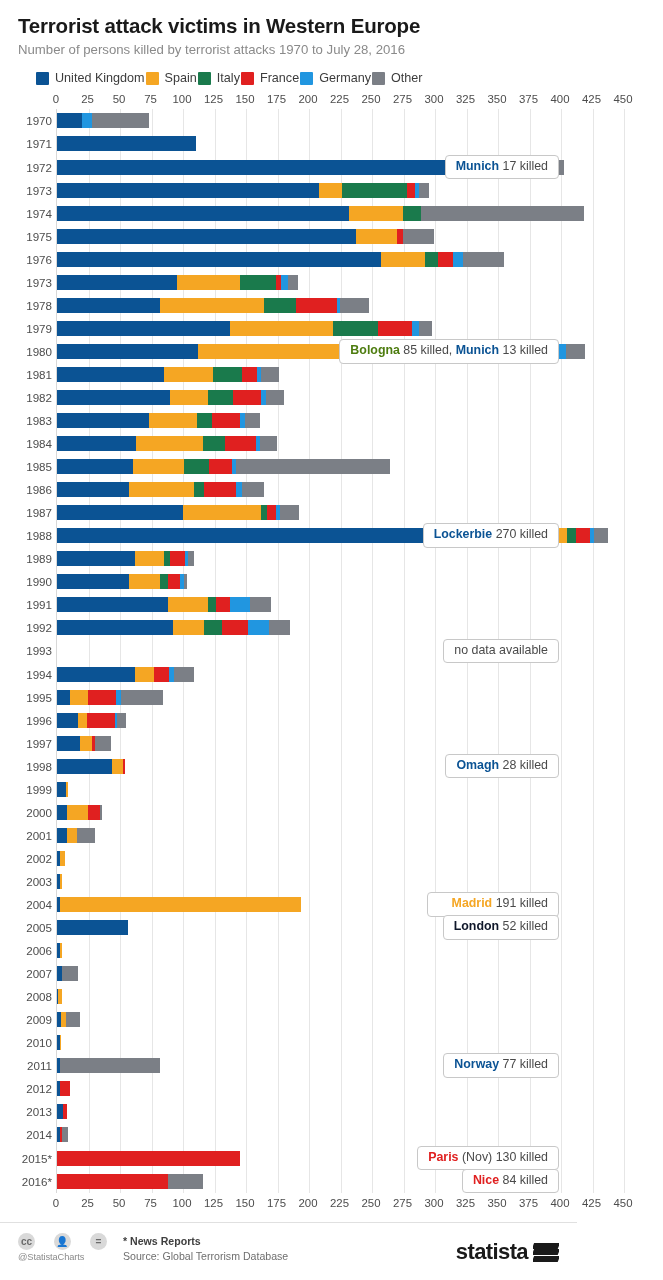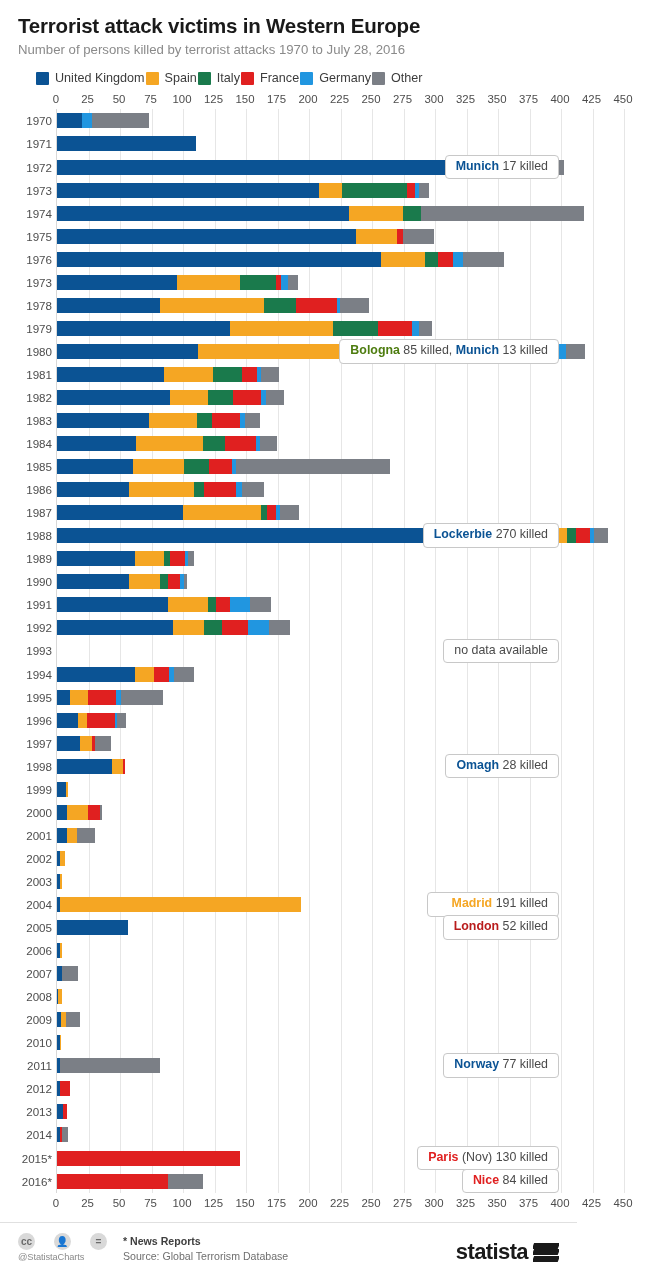--- a/index.html
+++ b/index.html
@@ -715,21 +715,21 @@
               <div class="seg" style="width: 35.28px; background: rgb(123, 127, 134);"></div>
             </div>
           </div>
         </div>
     <div class="callout" style="top: 45.1px; right: -22px;"><span style="color: rgb(11, 83, 148); font-weight: bold;">Munich</span><span style="color: rgb(74, 74, 74);"> 17 killed</span></div>
         <div class="callout" style="top: 229.5px; right: -22px;"><span style="color: #4d7c0f; font-weight: bold;">Bologna</span><span style="color: rgb(74, 74, 74);"> 85 killed, </span><span style="color: rgb(11, 83, 148); font-weight: bold;">Munich</span><span style="color: rgb(74, 74, 74);"> 13 killed</span></div>
         <div class="callout" style="top: 413.9px; right: -22px;"><span style="color: rgb(11, 83, 148); font-weight: bold;">Lockerbie</span><span style="color: rgb(74, 74, 74);"> 270 killed</span></div>
         <div class="callout" style="top: 529.15px; right: -22px;"><span style="color: rgb(74, 74, 74);">no data available</span></div>
         <div class="callout" style="top: 644.4px; right: -22px;"><span style="color: rgb(11, 83, 148); font-weight: bold;">Omagh</span><span style="color: rgb(74, 74, 74);"> 28 killed</span></div>
         <div class="callout" style="top: 782.7px; right: -22px; padding-left: 24px;"><span style="color: rgb(245, 166, 35); font-weight: bold;">Madrid</span><span style="color: rgb(74, 74, 74);"> 191 killed</span></div>
-        <div class="callout" style="top: 805.75px; right: -22px;"><span style="color: #b91c1c; font-weight: bold; text-align: right;">London</span><span style="color: rgb(74, 74, 74);"> 52 killed</span></div>
+        <div class="callout" style="top: 805.75px; right: -22px;"><span style="color: #0f172a; font-weight: bold; text-align: right;">London</span><span style="color: rgb(74, 74, 74);"> 52 killed</span></div>
         <div class="callout" style="top: 944.05px; right: -22px;"><span style="color: rgb(11, 83, 148); font-weight: bold;">Norway</span><span style="color: rgb(74, 74, 74);"> 77 killed</span></div>
         <div class="callout" style="top: 1036.25px; right: -22px;"><span style="color: rgb(224, 32, 32); font-weight: bold; text-align: center;">Paris</span><span style="color: rgb(74, 74, 74);"> (Nov) 130 killed</span></div>
         <div class="callout" style="top: 1059.3px; right: -22px;"><span style="color: rgb(224, 32, 32); font-weight: bold;">Nice</span><span style="color: rgb(74, 74, 74);"> 84 killed</span></div>
       </div>
     <div class="axis-row" id="axis-bottom" style="margin-top:4px;">
         <div class="axis-tick" style="left: 0px;">0</div>
         <div class="axis-tick" style="left: 31.5px;">25</div>
         <div class="axis-tick" style="left: 63px;">50</div>
         <div class="axis-tick" style="left: 94.5px;">75</div>
         <div class="axis-tick" style="left: 126px;">100</div>

